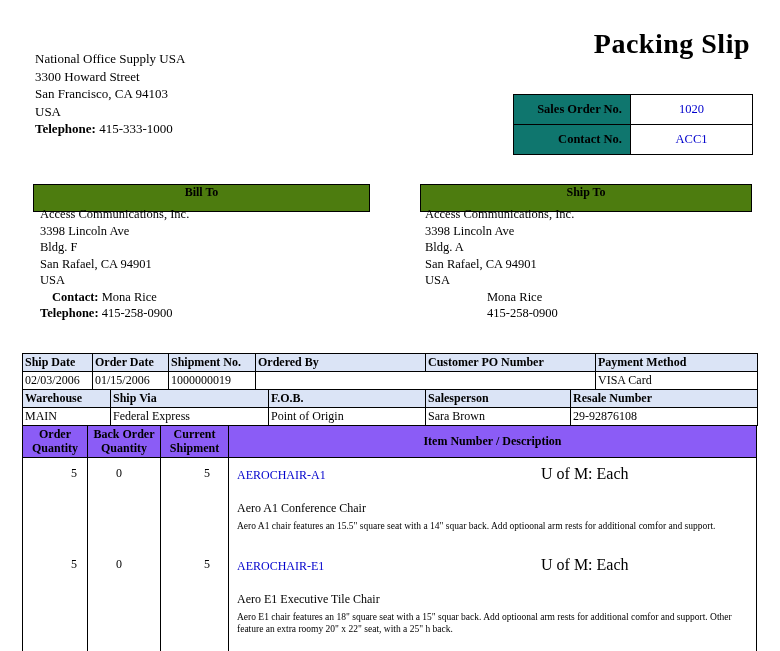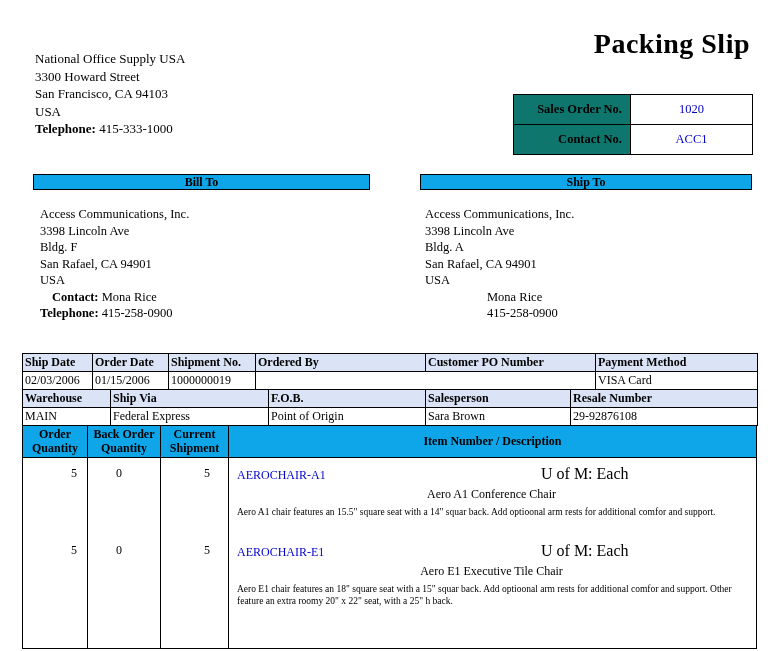--- a/index.html
+++ b/index.html
@@ -25,22 +25,22 @@
   }
 
   
   .order-box { position:absolute; left:513px; top:94px; border-collapse:collapse; }
   .order-box td { border:1px solid #000; height:30px; font-size:12.5px; }
   .order-box .lbl { width:117px; font-weight:bold; text-align:right; padding-right:8px; background:#0f766e; }
   .order-box .val { width:122px; text-align:center; color:#0000cc; }
 
   
   .addr-header {
-    position:absolute; top:174px; height:16px;
-    background:#0ea5e9; border:1px solid #000;
+    position:absolute; top:184px; height:28px;
+    background:#4d7c0f; border:1px solid #000;
     font-weight:bold; font-size:12px; text-align:center; line-height:14px;
   }
   .bill-header { left:33px; width:337px; }
   .ship-header { left:420px; width:332px; }
   .addr-block { position:absolute; top:206px; font-size:12.5px; line-height:16.5px; }
   .bill-block { left:40px; }
   .ship-block { left:425px; }
   .contact-line { margin-left:12px; }
   .ship-contact { margin-left:62px; }
 
@@ -54,21 +54,21 @@
     border:1px solid #000; height:18px; font-size:12px;
     padding:0 2px; overflow:hidden; white-space:nowrap;
   }
   table.t th { background:#dbe4f6; text-align:left; font-weight:bold; }
   table.t td { text-align:left; background:#fff; }
   .t2 { margin-top:-1px; }
 
   .items-header {
     margin-top:-1px;
     display:grid; grid-template-columns:65px 73px 68px 1fr;
-    width:735px; border:1px solid #000; background:#0ea5e9;
+    width:735px; border:1px solid #000; background:#8b5cf6;
   }
   .items-header > div {
     border-right:1px solid #000;
     font-weight:bold; font-size:12px; line-height:13.5px; text-align:center;
     display:flex; align-items:center; justify-content:center;
     padding:2px 1px; min-height:31px;
   }
   .items-header > div:last-child { border-right:none; }
 
   .items-body {
@@ -80,21 +80,21 @@
     background:#fff;
   }
   .qcell { border-right:1px solid #000; font-size:12px; text-align:right; padding-top:8px; }
   .qc1 { padding-right:10px; }
   .qc2 { padding-right:38px; }
   .qc3 { padding-right:18px; }
   .dcell { padding:7px 10px 16px 8px; }
   .item-line1 { position:relative; height:16px; }
   .item-number { color:#0000cc; font-size:12px; cursor:pointer; }
   .item-uofm { position:absolute; left:304px; top:0; font-size:16px; }
-  .item-name { font-size:12px; margin-top:6px;text-align:center; }
+  .item-name { font-size:12px; margin-top:20px; }
   .item-desc { font-size:9.5px; line-height:12.5px; margin-top:4px; padding-right:14px; }
 </style>
 </head>
 <body>
 
 <div class="page">
 
   <div class="company">
     <div>National Office Supply USA</div>
     <div>3300 Howard Street</div>

